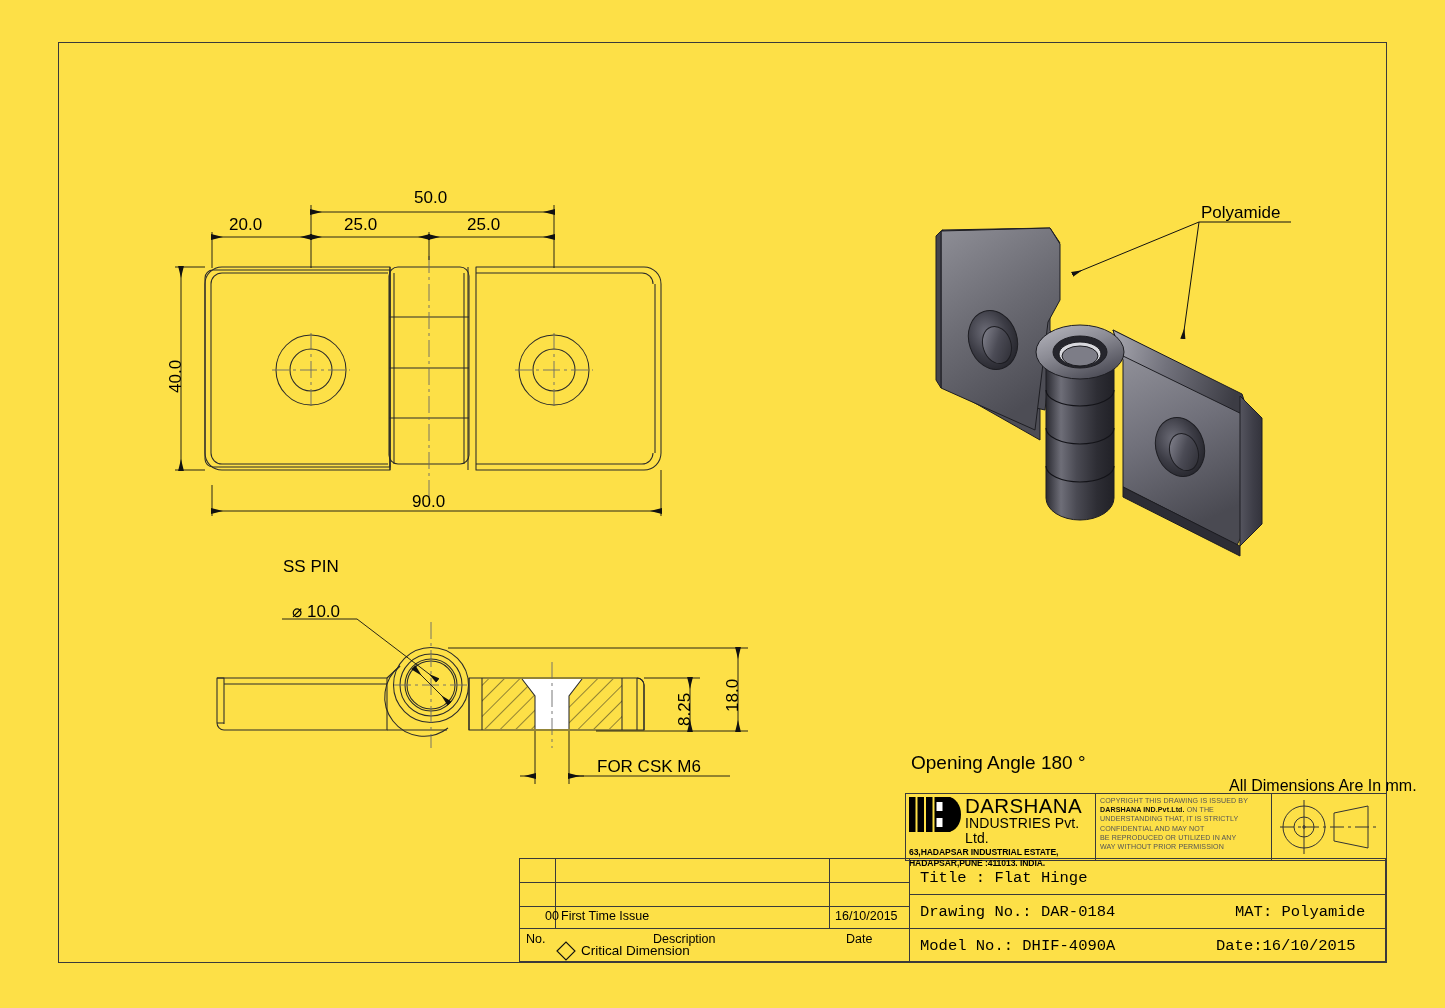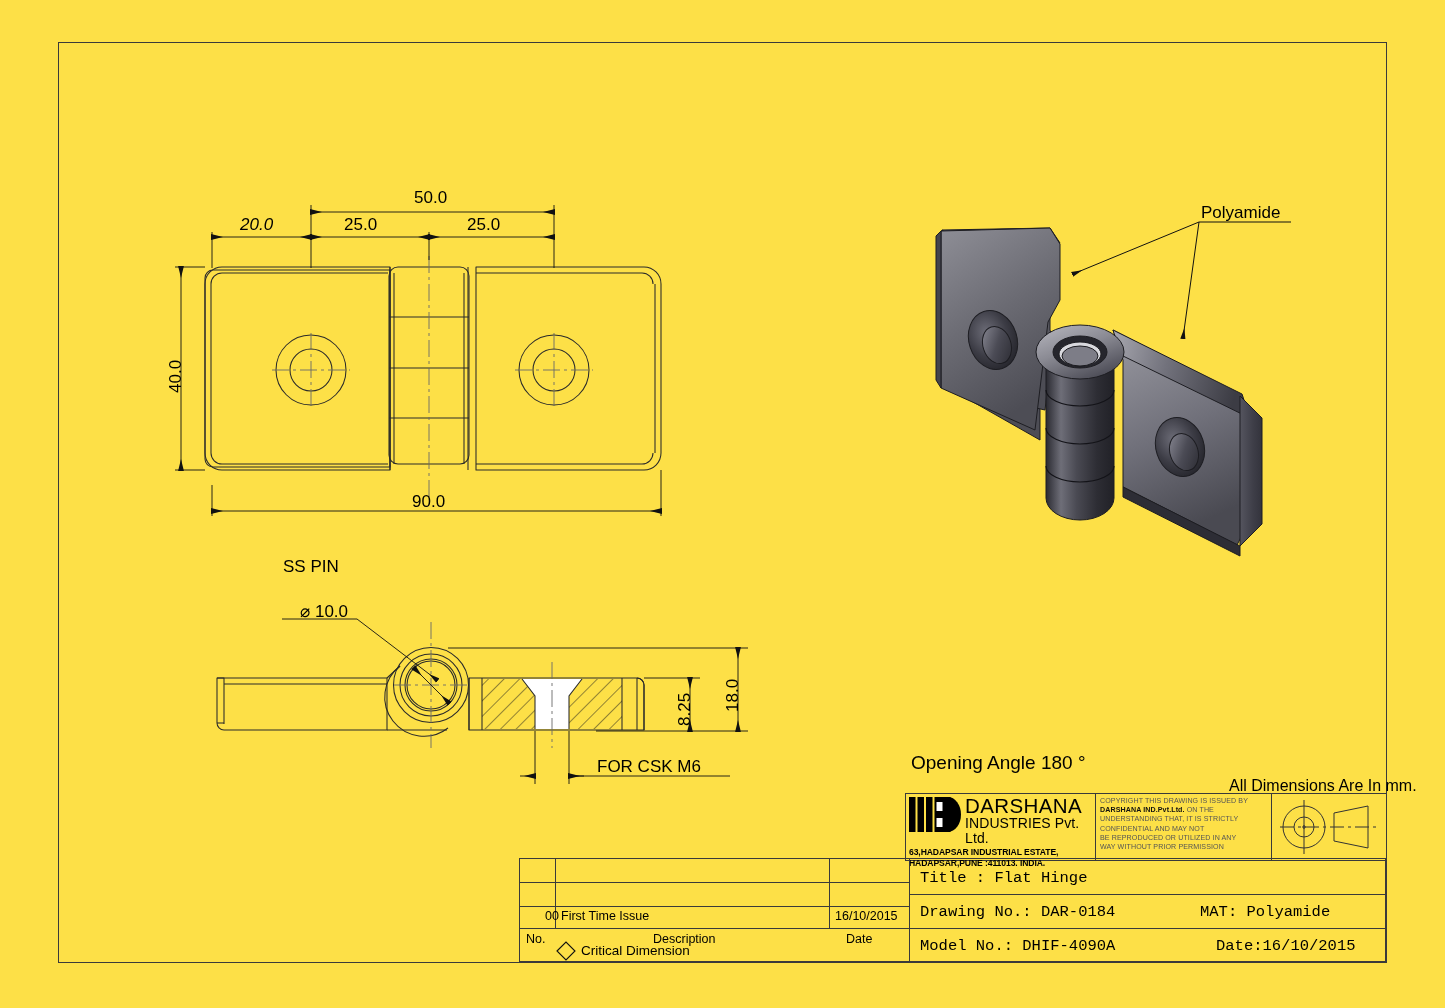--- a/index.html
+++ b/index.html
@@ -366,28 +366,28 @@
       <line x1="1199" y1="222" x2="1073" y2="274" marker-end="url(#arrTip)"></line>
       <line x1="1199" y1="222" x2="1183" y2="338" marker-end="url(#arrTip)"></line>
     </g>
 
     <g stroke="#111" stroke-width="1.1" fill="none">
       <path d="M557,951 l9,-9 l9,9 l-9,9 z"></path>
     </g>
   </svg>
 
   <div class="txt dim" style="left:414px; top:188px;">50.0</div>
-  <div class="txt dim" style="left:240px; top:215px;font-style:italic;">20.0</div>
+  <div class="txt dim" style="left:229px; top:215px;">20.0</div>
   <div class="txt dim" style="left:344px; top:215px;">25.0</div>
   <div class="txt dim" style="left:467px; top:215px;">25.0</div>
   <div class="txt dim" style="left:412px; top:492px;">90.0</div>
   <div class="txt dim dim-v" style="left:166px; top:393px;">40.0</div>
 
   <div class="txt" style="left:283px; top:557px; font-size:17px;">SS PIN</div>
-  <div class="txt" style="left:300px; top:601px; font-size:17px;">⌀ 10.0</div>
+  <div class="txt" style="left:292px; top:601px; font-size:17px;">⌀ 10.0</div>
   <div class="txt" style="left:597px; top:757px; font-size:17px;">FOR CSK M6</div>
   <div class="txt dim dim-v" style="left:723px; top:712px;">18.0</div>
   <div class="txt dim dim-v" style="left:675px; top:726px;">8.25</div>
 
   <div class="txt" style="left:1201px; top:203px; font-size:17px;">Polyamide</div>
 
   <div class="txt" style="left:911px; top:752px; font-size:19px;">Opening Angle 180 °</div>
   <div class="txt" style="left:1229px; top:777px; font-size:16px;">All Dimensions Are In mm.</div>
 
   <div id="company-block">
@@ -459,18 +459,18 @@
     <div class="rev-text" style="left:316px; top:51px;">16/10/2015</div>
 
     <div class="rev-text" style="left:7px; top:74px;">No.</div>
     <div class="rev-text" style="left:134px; top:74px;">Description</div>
     <div class="rev-text" style="left:327px; top:74px;">Date</div>
 
     <div class="rev-text" style="left:62px; top:85px; font-size:13.5px;">Critical Dimension</div>
 
     <div class="tb-cell-text" style="left:401px; top:11px;">Title : Flat Hinge</div>
     <div class="tb-cell-text" style="left:401px; top:45px;">Drawing No.: DAR-0184</div>
-    <div class="tb-cell-text" style="left:681px; top:45px;">MAT: Polyamide</div>
+    <div class="tb-cell-text" style="left:716px; top:45px;">MAT: Polyamide</div>
     <div class="tb-cell-text" style="left:401px; top:79px;">Model No.: DHIF-4090A</div>
     <div class="tb-cell-text" style="left:697px; top:79px;">Date:16/10/2015</div>
   </div>
 
 </div>
 
 </body></html>

